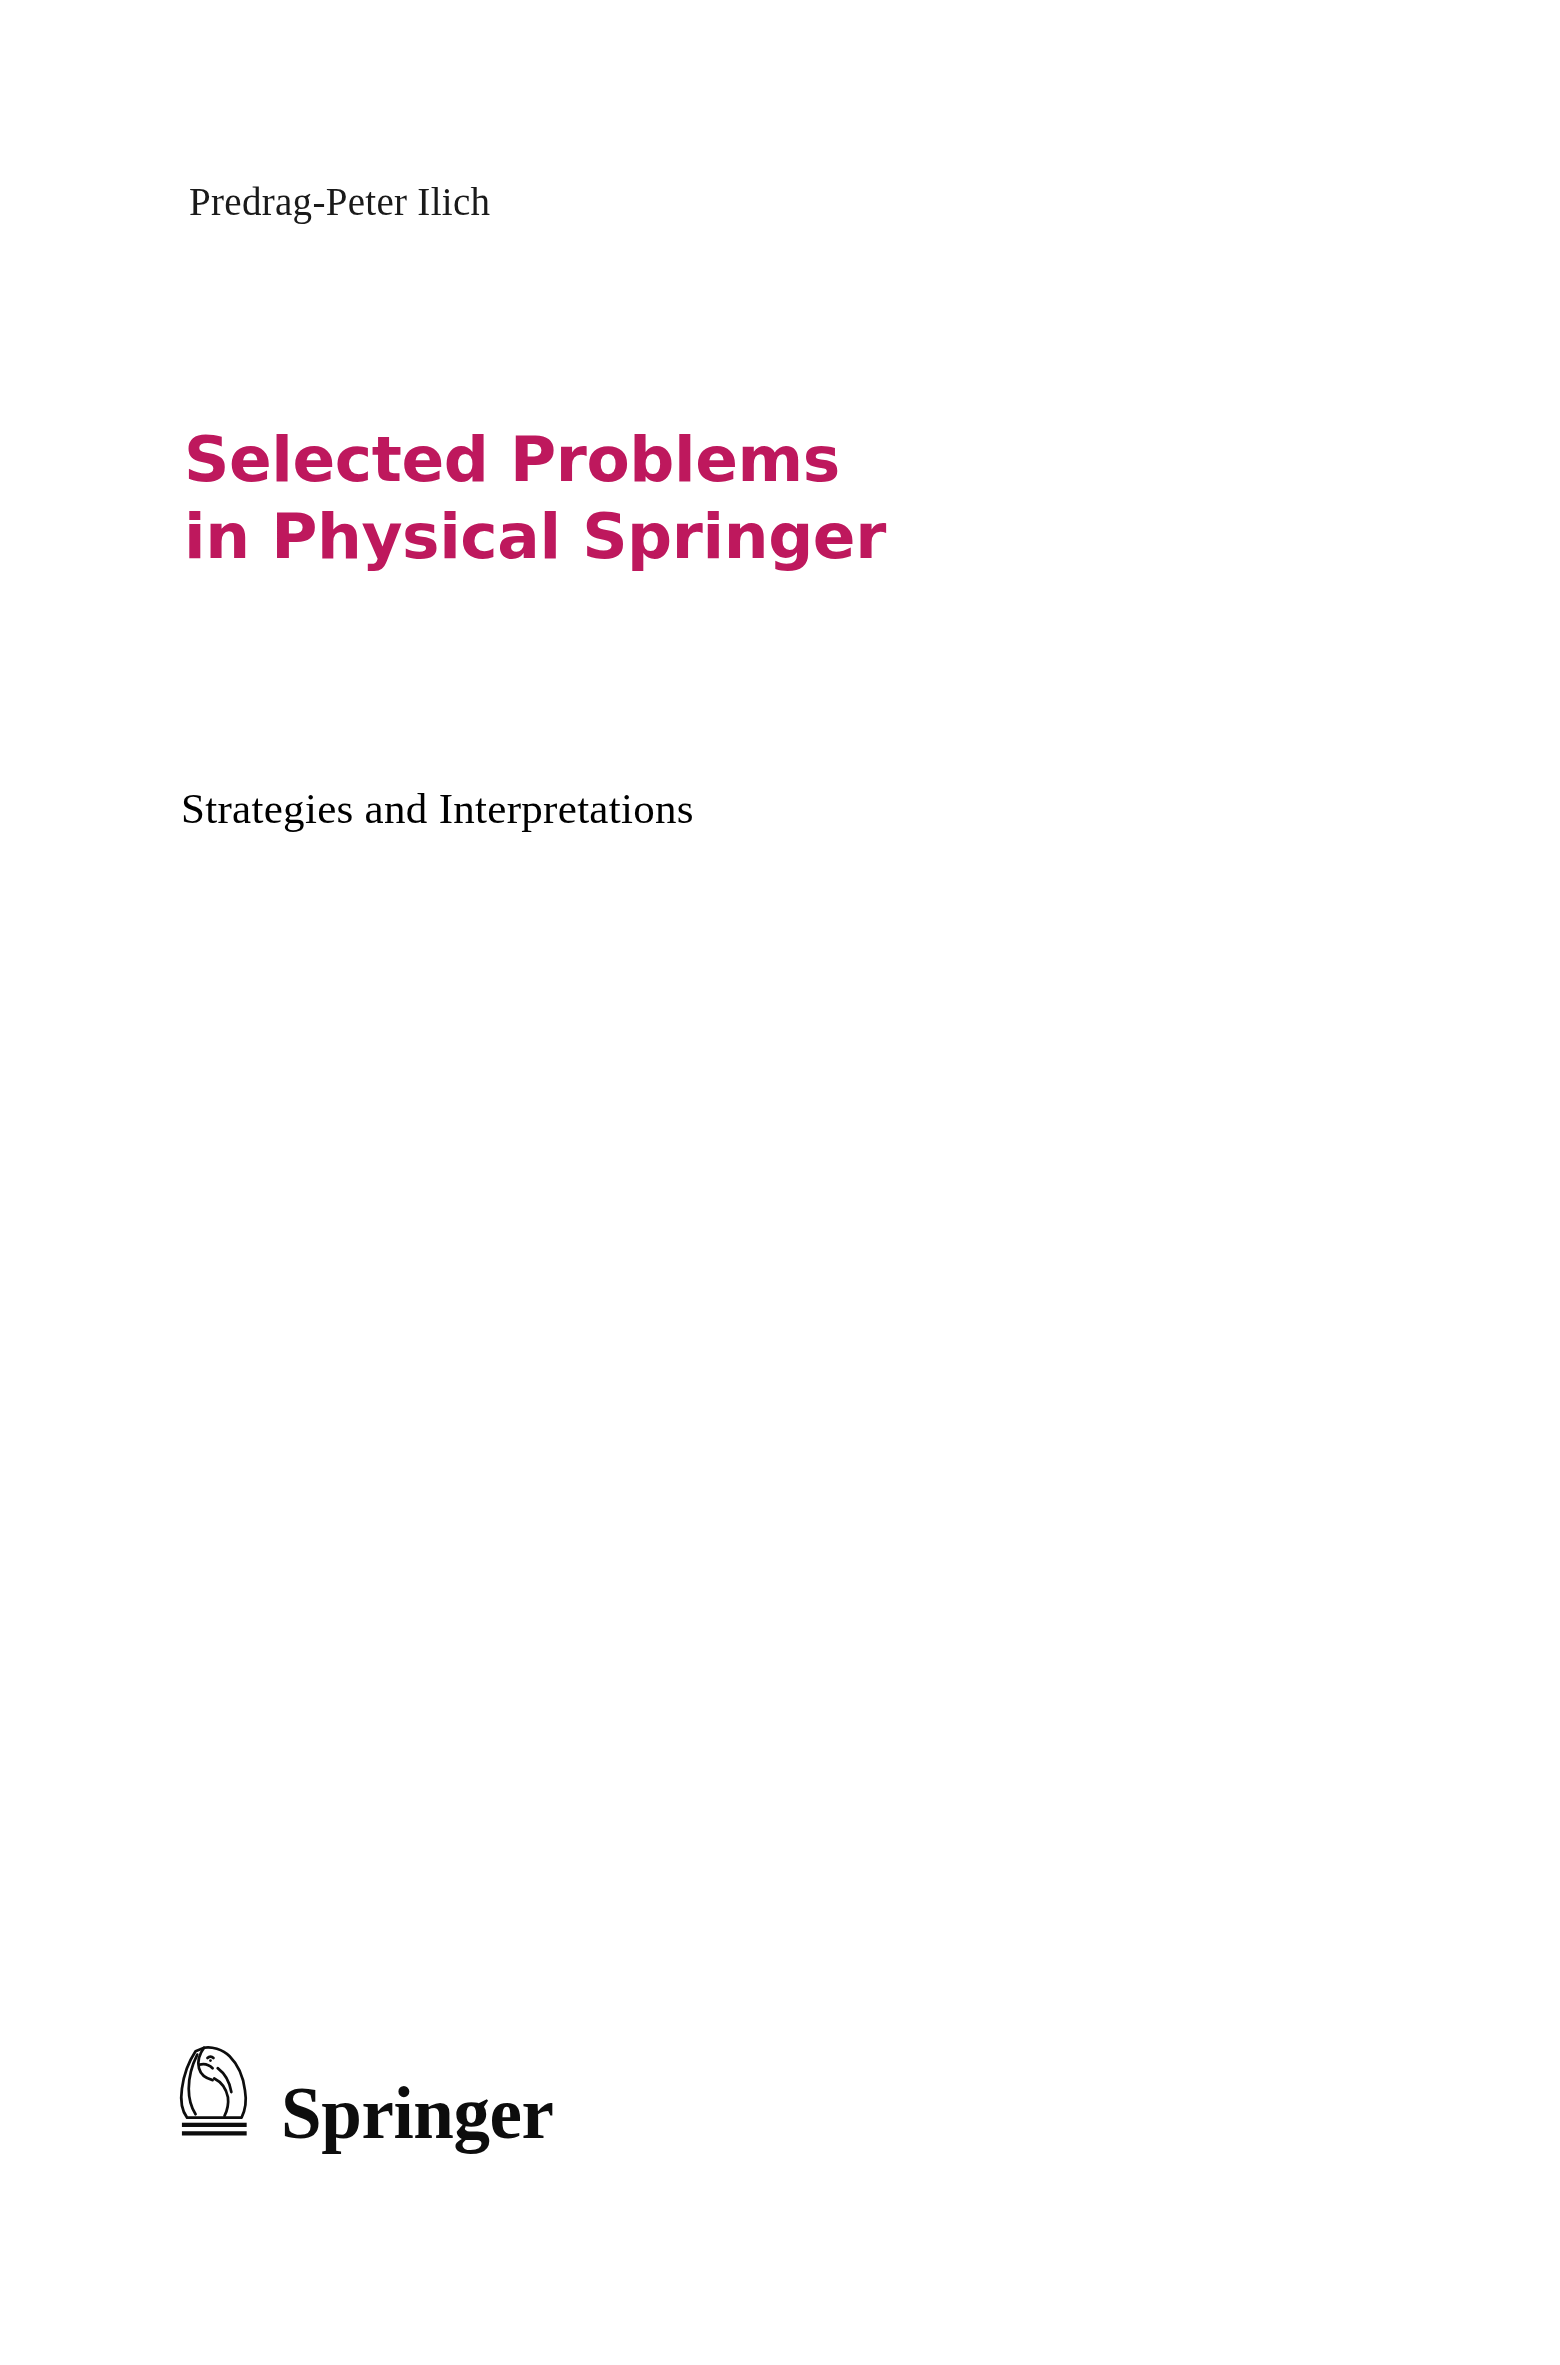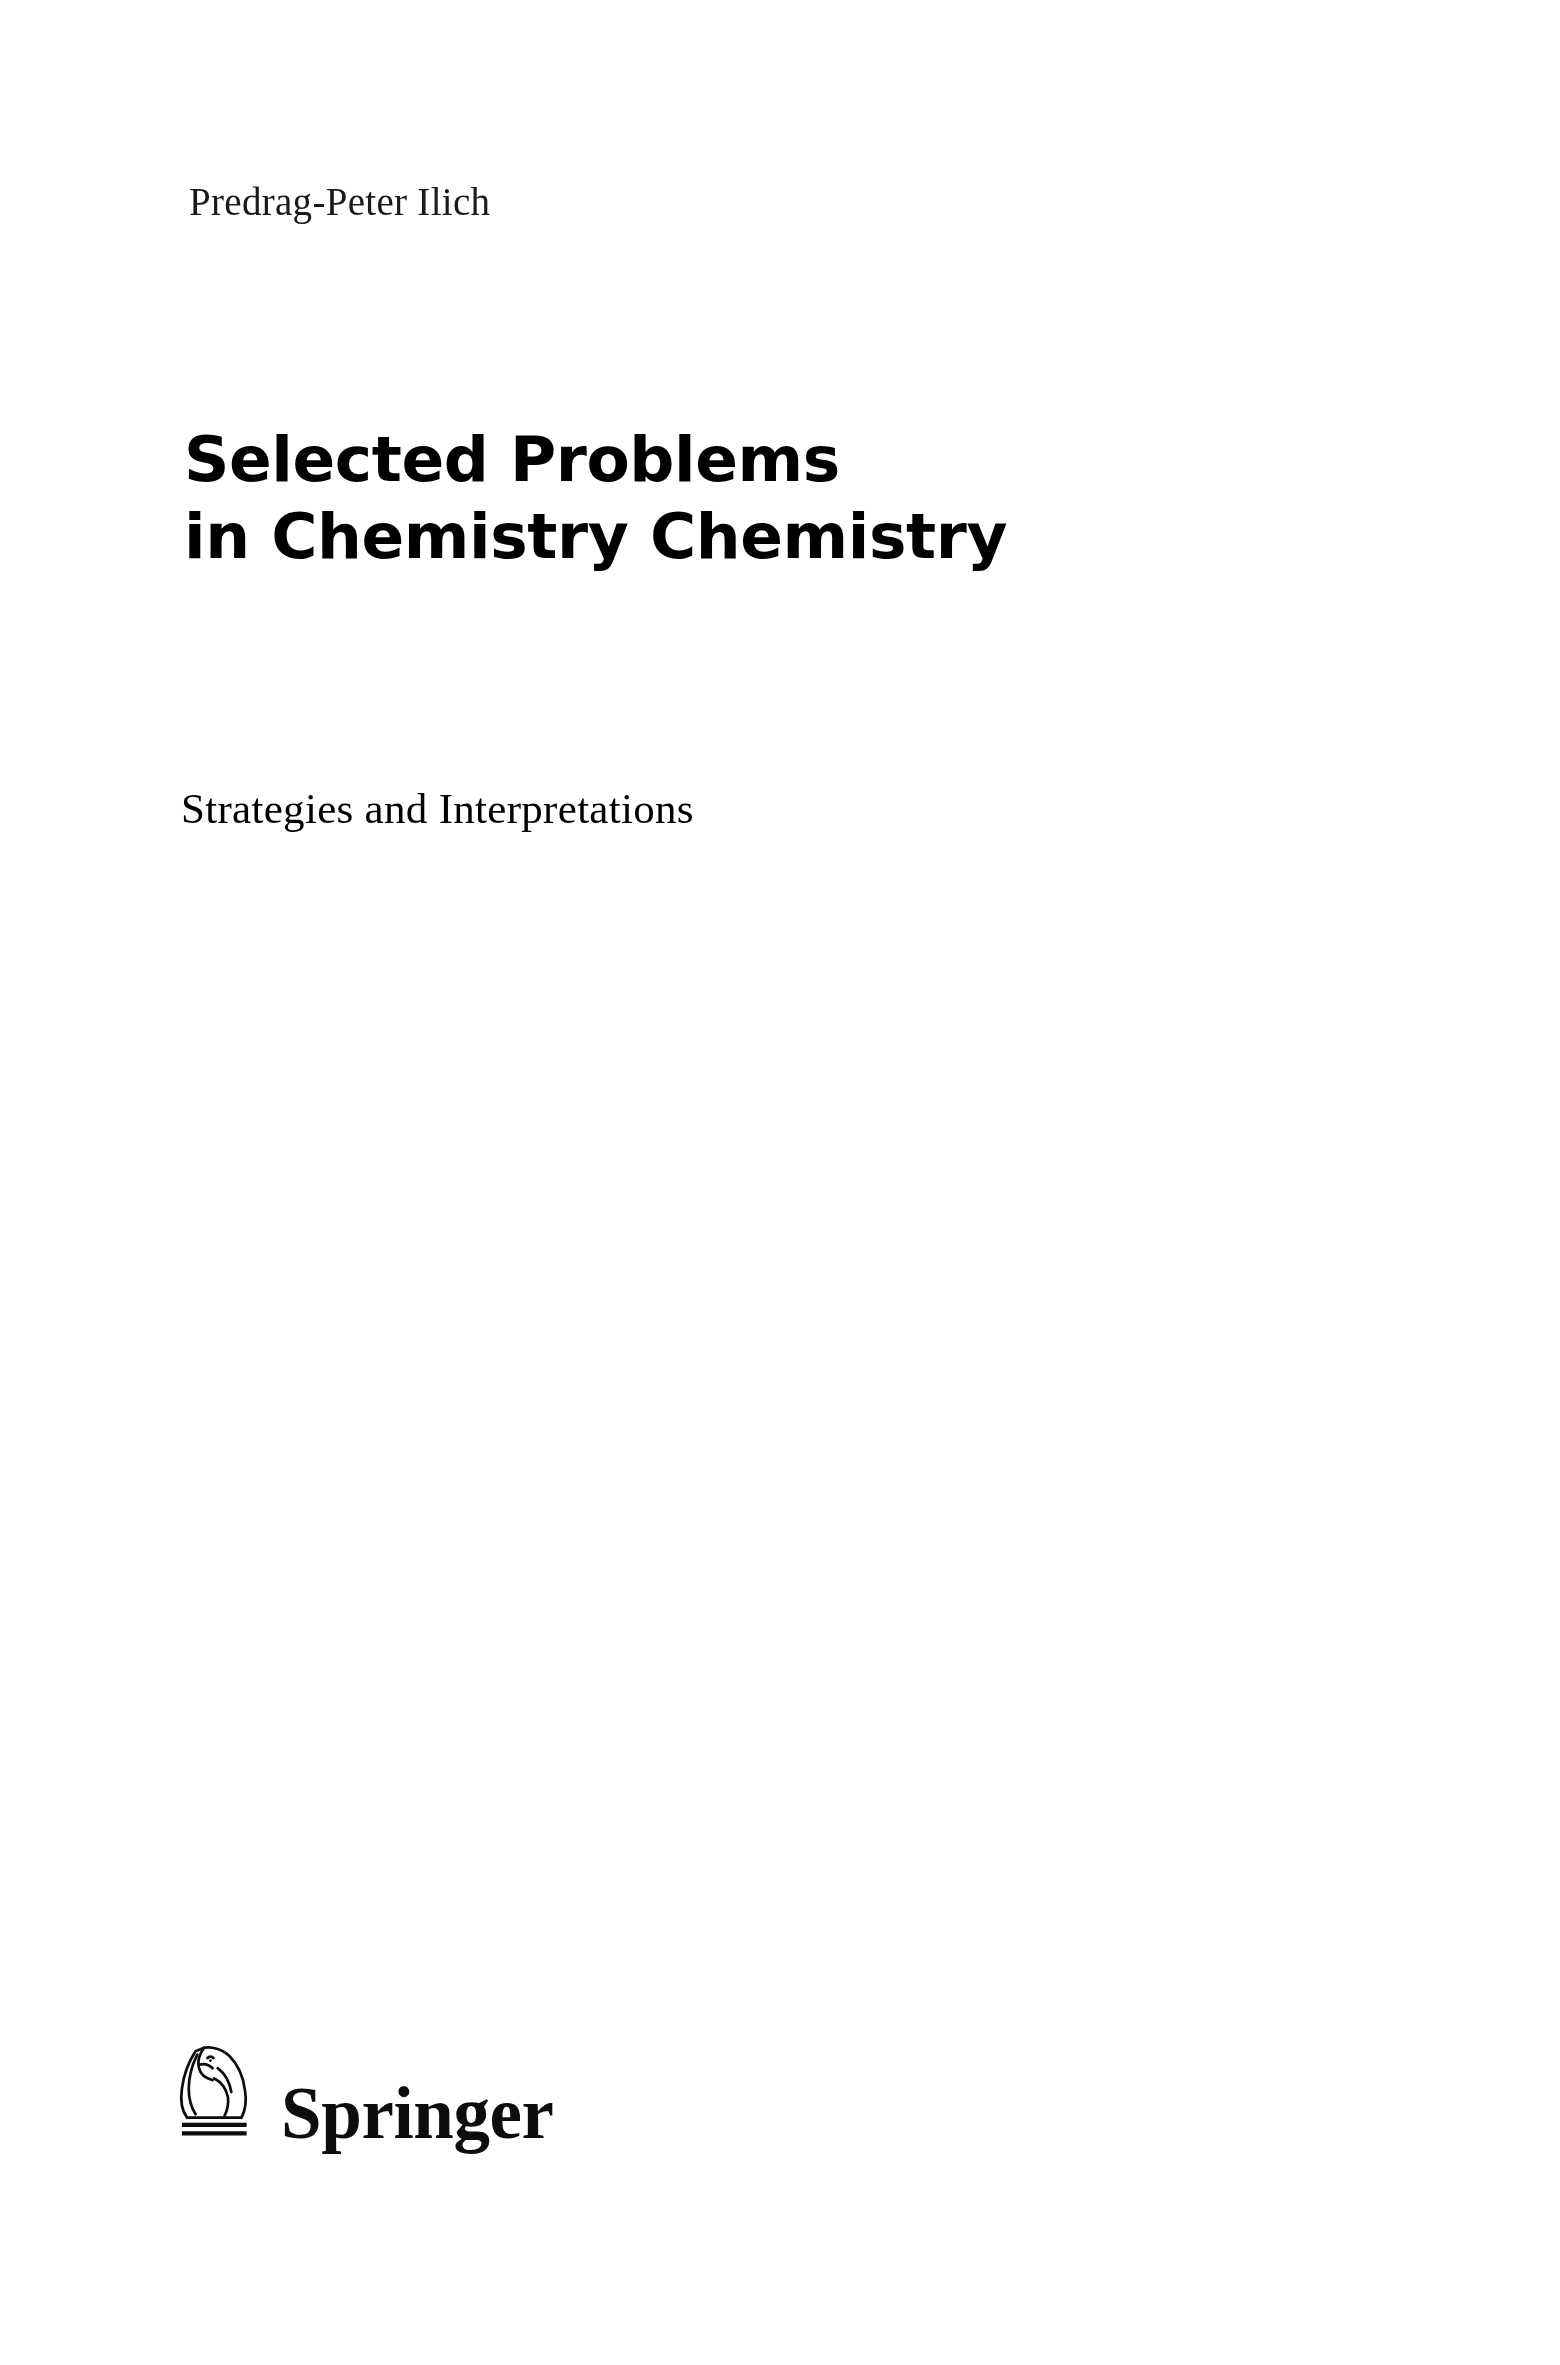--- a/index.html
+++ b/index.html
@@ -33,21 +33,21 @@
     position: absolute;
     left: 184px;
     top: 422px;
     width: 1023px;
   }
   .title-line {
     font-family: "DejaVu Sans", sans-serif;
     font-weight: bold;
     font-size: 63px;
     line-height: 1.22;
-    color: #000000;
+    color: #be185d;
     letter-spacing: -0.4px;
     white-space: nowrap;
   }
   .subtitle {
     position: absolute;
     left: 181px;
     top: 784px;
     font-family: "Liberation Serif", serif;
     font-size: 43px;
     color: #000000;
@@ -81,21 +81,21 @@
 </style>
 </head>
 <body>
 
 <div class="page">
 
   <div class="author">Predrag-Peter Ilich</div>
 
   <div class="title-block">
     <div class="title-line">Selected Problems</div>
-    <div class="title-line">in Chemistry Chemistry</div>
+    <div class="title-line">in Physical Springer</div>
   </div>
 
   <div class="subtitle">Strategies and Interpretations</div>
 
   <div class="publisher">
     <span class="springer-logo">
       <svg viewBox="0 0 108 118" width="92" height="101" xmlns="http://www.w3.org/2000/svg">
         <g fill="none" stroke="#0d0d0d" stroke-width="3.2" stroke-linejoin="round" stroke-linecap="round">
           <path d="M30 14 C22 26 16 42 14 58 C12 72 14 84 20 92 L84 92 C88 84 90 72 88 60 C86 44 80 30 70 20 C62 12 48 8 40 10 Z" fill="#ffffff"></path>
           <path d="M32 18 C26 30 22 44 22 58 C22 70 25 80 30 88"></path>

